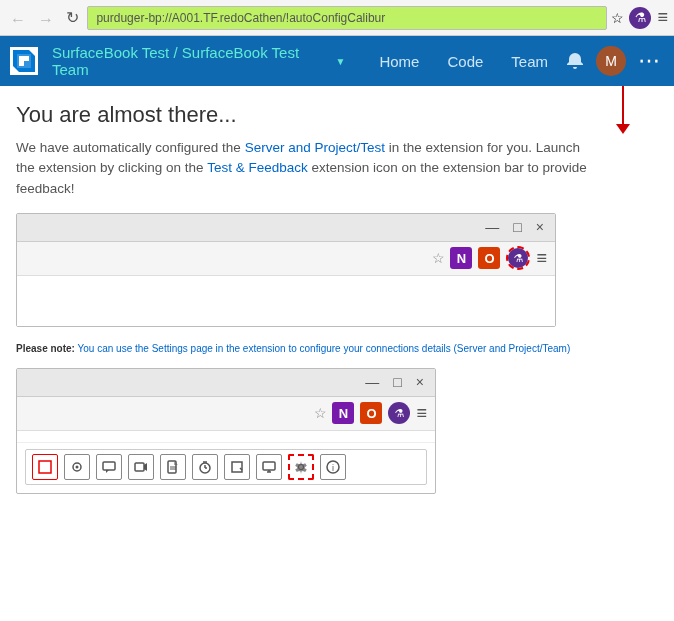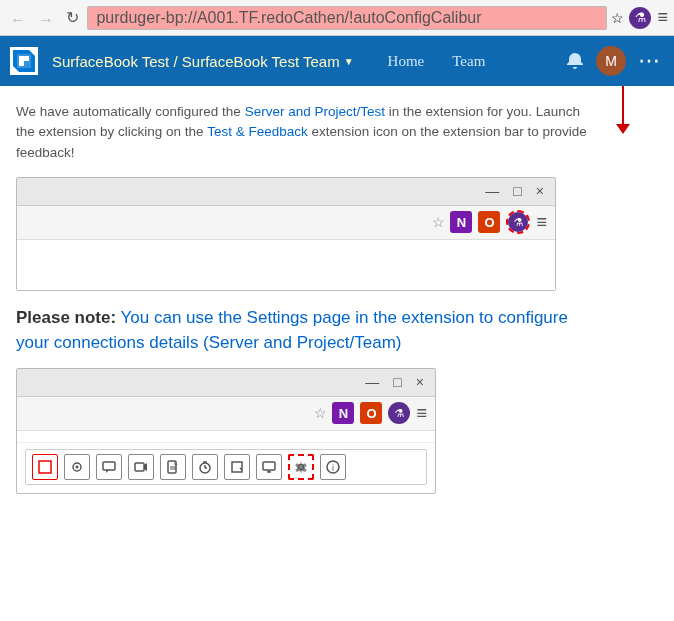--- a/index.html
+++ b/index.html
@@ -2,32 +2,32 @@
 <html><head>
   <meta charset="utf-8">
   <style>
     * { box-sizing: border-box; margin: 0; padding: 0; }
     body { font-family: 'Segoe UI', Arial, sans-serif; font-size: 14px; background: #fff; width: 674px; min-height: 621px; overflow: hidden; }
 
     
     .browser-chrome { background: #f5f5f5; border-bottom: 1px solid #ccc; padding: 4px 6px; display: flex; align-items: center; gap: 4px; height: 36px; }
     .browser-nav-btn { background: none; border: none; cursor: pointer; font-size: 16px; color: #555; padding: 2px 4px; }
     .browser-nav-btn:disabled { color: #bbb; cursor: default; }
-    .browser-address-bar { flex: 1; height: 24px; border: 1px solid #bbb; border-radius: 2px; padding: 0 8px; font-size: 16px; color: #555; background: #fca5a5; }
+    .browser-address-bar { flex: 1; height: 24px; border: 1px solid #bbb; border-radius: 2px; padding: 0 8px; font-size: 12px; color: #555; background: #bef264; }
     .browser-action-icons { display: flex; align-items: center; gap: 6px; }
     .lab-flask-circle { width: 22px; height: 22px; border-radius: 50%; background: #5c2d91; display: flex; align-items: center; justify-content: center; color: #fff; font-size: 13px; }
     .hamburger-icon { font-size: 18px; color: #555; }
 
     
     .vsts-navbar { background: #0e69b0; height: 50px; display: flex; align-items: center; padding: 0 10px; gap: 0; }
     .vsts-logo { color: #fff; font-size: 22px; margin-right: 8px; font-weight: bold; display: flex; align-items: center; }
     .vsts-logo-icon { width: 28px; height: 28px; background: #fff; display: flex; align-items: center; justify-content: center; margin-right: 6px; }
-    .vsts-project-name { color: #fef9c3; font-size: 15px; font-weight: 400; cursor: pointer; display: flex; align-items: center; gap: 4px; }
+    .vsts-project-name { color: #5eead4; font-size: 15px; font-weight: 400; cursor: pointer; display: flex; align-items: center; gap: 20px; }
     .vsts-project-name .chevron { font-size: 10px; }
-    .vsts-nav-links { display: flex; align-items: flex-end; margin-left: 20px; font-family: Liberation Serif, serif; }
+    .vsts-nav-links { display: flex; align-items: flex-end; margin-left: 20px; }
     .vsts-nav-link { color: #cce5f7; font-size: 15px; padding: 0 14px; height: 50px; display: flex; align-items: center; cursor: pointer; text-decoration: none; }
     .vsts-right-icons { margin-left: auto; display: flex; align-items: center; gap: 8px; }
     .vsts-icon-btn { background: none; border: none; cursor: pointer; color: #cce5f7; font-size: 18px; padding: 4px; display: flex; align-items: center; justify-content: center; }
     .vsts-avatar { width: 30px; height: 30px; border-radius: 50%; background: #a0522d; display: flex; align-items: center; justify-content: center; color: #fff; font-size: 14px; cursor: pointer; }
 
     
     .page-content { padding: 16px 16px 10px 16px; position: relative; }
     .page-title { font-size: 22px; color: #333; font-weight: 300; margin-bottom: 10px; }
     .page-description { font-size: 13.5px; color: #555; line-height: 1.5; margin-bottom: 14px; max-width: 580px; }
     .page-description .highlight { color: #0066cc; }
@@ -40,21 +40,21 @@
     .mock-star { font-size: 14px; color: #888; }
     .mock-ext-icon { width: 22px; height: 22px; border-radius: 3px; display: flex; align-items: center; justify-content: center; font-size: 13px; font-weight: bold; color: #fff; cursor: pointer; }
     .mock-onenote { background: #7719aa; }
     .mock-office { background: #d83b01; }
     .mock-lab { width: 24px; height: 24px; border-radius: 50%; border: 2px dashed #e00; display: flex; align-items: center; justify-content: center; }
     .mock-lab-inner { width: 20px; height: 20px; border-radius: 50%; background: #5c2d91; display: flex; align-items: center; justify-content: center; color: #fff; font-size: 11px; }
     .mock-menu { font-size: 18px; color: #555; cursor: pointer; }
     .mockup-body { height: 50px; background: #fff; }
 
     
-    .note-text { font-size: 17px; color: #555; margin-bottom: 12px; max-width: 580px; line-height: 1.5; }
+    .note-text { font-size: 10px; color: #555; margin-bottom: 12px; max-width: 580px; line-height: 1.5; }
     .note-text .bold { color: #333; font-weight: 700; }
     .note-text .link-color { color: #0066cc; }
 
     
     .browser-mockup2 { border: 1px solid #bbb; border-radius: 2px; background: #fff; width: 420px; }
     .mockup-body2 { height: 12px; background: #fff; border-bottom: 1px solid #eee; }
     .tools-toolbar { background: #fff; border: 1px solid #ccc; border-radius: 2px; margin: 6px 8px 8px 8px; padding: 4px 6px; display: flex; align-items: center; gap: 6px; }
     .tool-icon { width: 26px; height: 26px; border: 1.5px solid #888; border-radius: 2px; display: flex; align-items: center; justify-content: center; cursor: pointer; font-size: 13px; color: #555; }
     .tool-gear { border-color: #e00; border-style: dashed; border-width: 2px; }
   </style>
@@ -82,20 +82,21 @@
         <path d="M6 6 L16 6 L16 11 L11 11 L11 16 L6 16 Z" fill="#fff"></path>
       </svg>
     </div>
   </div>
   <div class="vsts-project-name">
     <span>SurfaceBook Test / SurfaceBook Test Team</span>
     <span class="chevron">▼</span>
   </div>
   <nav class="vsts-nav-links">
     <a class="vsts-nav-link">Home</a>
+    <a class="vsts-nav-link">Code</a>
     <a class="vsts-nav-link">Team</a>
   </nav>
   <div class="vsts-right-icons">
     <button class="vsts-icon-btn">
       <svg width="18" height="18" viewBox="0 0 18 18">
           <path d="M9 1a6 6 0 0 1 6 6v3l2 2v1H1v-1l2-2V7a6 6 0 0 1 6-6zm0 16a2 2 0 0 1-2-2h4a2 2 0 0 1-2 2z" fill="#cce5f7"></path>
         </svg>
     </button>
     <div class="vsts-avatar">
       <span>M</span>
@@ -104,20 +105,21 @@
   </div>
 
   <div style="position:absolute; right:44px; top:50px; display:flex; flex-direction:column; align-items:center; z-index:10;">
     <div style="width:2px; height:38px; background:#cc0000;"></div>
     <div style="width:0; height:0; border-left:7px solid transparent; border-right:7px solid transparent; border-top:10px solid #cc0000;"></div>
   </div>
 </div>
 
 <div class="page-content">
 
+  <h1 class="page-title">You are almost there...</h1>
 
   <p class="page-description">
     We have automatically configured the <span class="highlight">Server and Project/Test</span> in the extension
     for you. Launch the extension by clicking on the <span class="highlight">Test &amp; Feedback</span>
     extension icon on the extension bar to provide feedback!
   </p>
 
   <div class="browser-mockup">
     <div class="mockup-titlebar">
       <span class="titlebar-btn">—</span>

